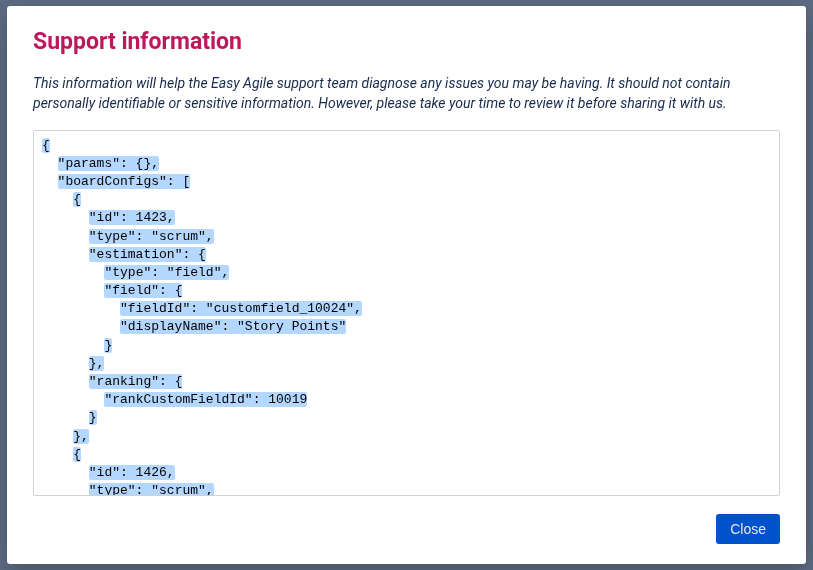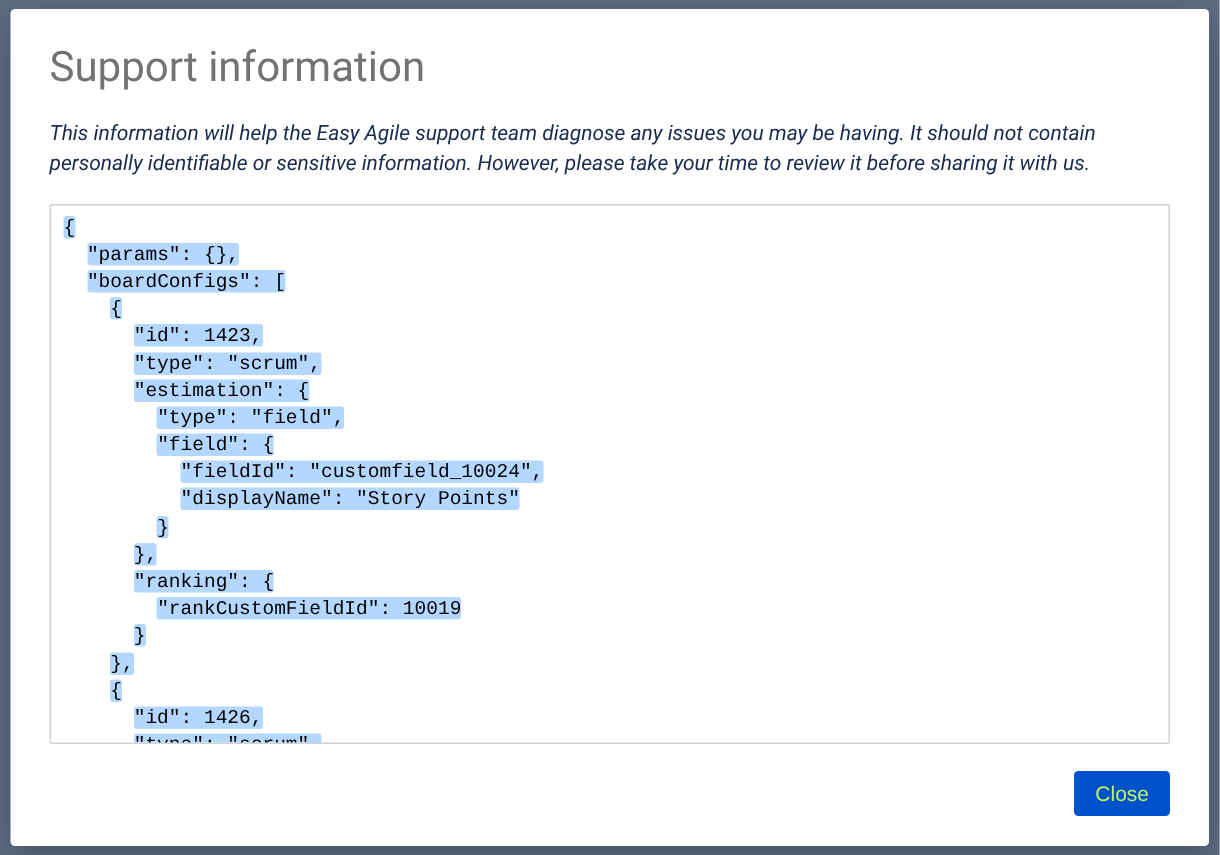--- a/index.html
+++ b/index.html
@@ -18,23 +18,23 @@
       right: 7px;
       bottom: 6px;
       background: #fff;
       border-radius: 3px;
       box-shadow: 0 8px 24px rgba(0,0,0,0.25);
       display: flex;
       flex-direction: column;
       padding: 22px 26px 20px 26px;
     }
     .modal-title {
-      font-size: 28px;
-      font-weight: 400;
-      color: #737373;
+      font-size: 23px;
+      font-weight: 700;
+      color: #be185d;
       margin-bottom: 18px;
     }
     .modal-desc {
       font-size: 14px;
       line-height: 1.45;
       color: #172b4d;
       margin-bottom: 16px;
       font-style: italic;
     }
     .code-box {
@@ -58,21 +58,21 @@
       background: #b4d7ff;
       border-radius: 2px;
     }
     .footer {
       display: flex;
       justify-content: flex-end;
       margin-top: 18px;
     }
     .btn-primary {
       background: #0052cc;
-      color: #bef264;
+      color: #e5e5e5;
       border: none;
       border-radius: 3px;
       font-size: 14px;
       font-weight: 500;
       padding: 7px 14px;
       cursor: pointer;
     }
   </style>
 </head>
 <body>

